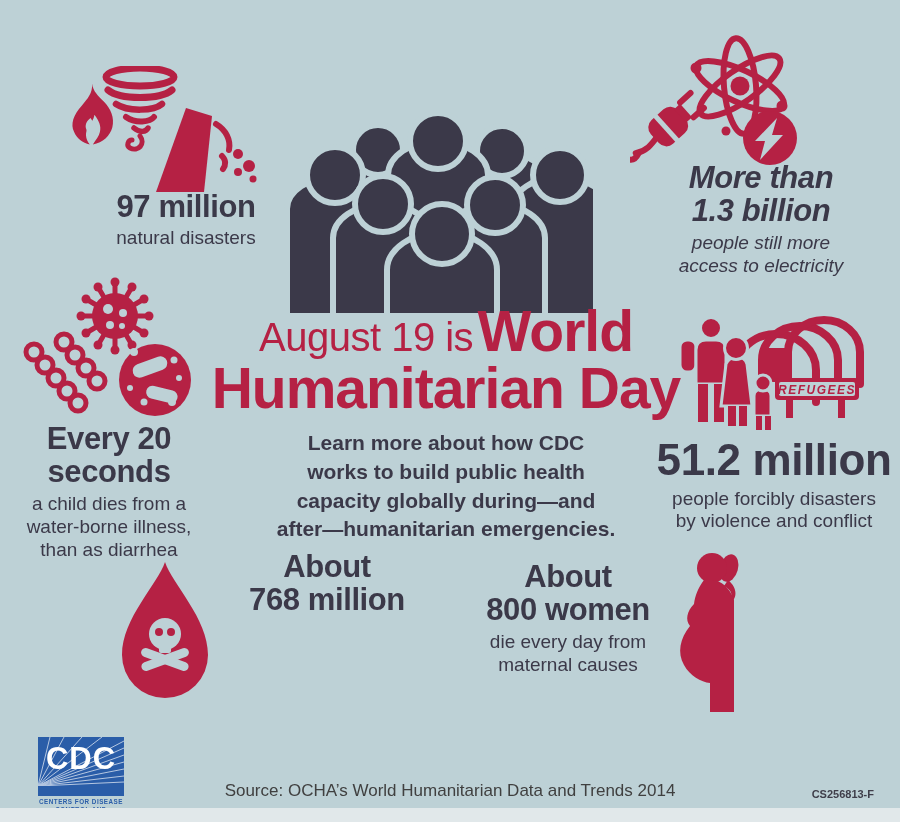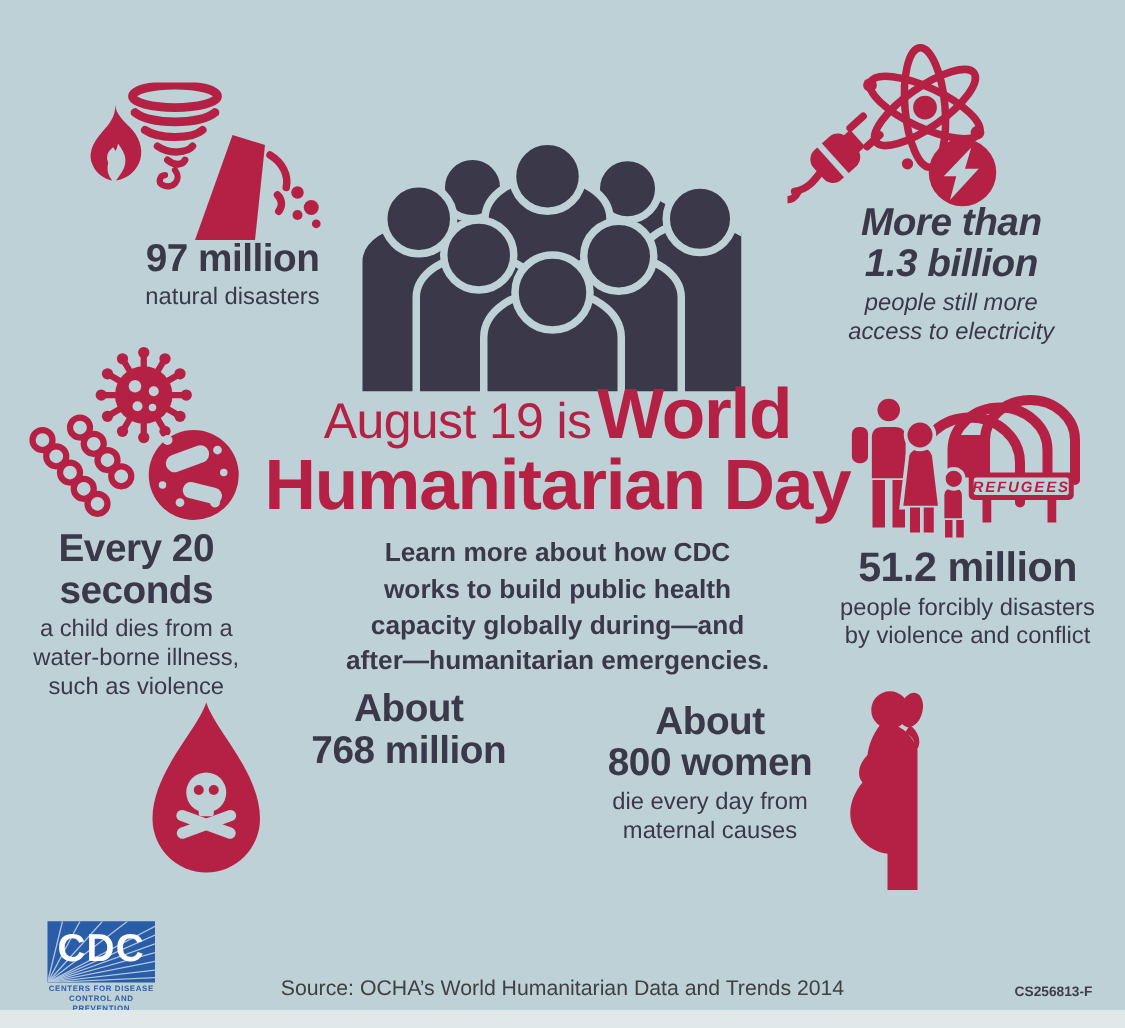--- a/index.html
+++ b/index.html
@@ -21,21 +21,21 @@
   .stat .sub{font-size:19px;line-height:1.2;margin-top:4px;}
   .title-block{text-align:center;color:var(--c-red,#b52144);}
   .title-line1 .prefix{font-size:40px;font-weight:400;letter-spacing:-0.5px;}
   .title-line1 .big, .title-line2{font-size:57px;font-weight:700;letter-spacing:-1px;}
   .title-line2{line-height:1;margin-top:-4px;}
   .title-desc{margin-top:12px;font-size:21px;font-weight:700;line-height:1.37;color:var(--c-dark,#3b3949);}
   .footer-source{left:0;right:0;top:781px;text-align:center;font-size:17px;color:#404040;}
   .footer-code{right:26px;top:788px;font-size:11px;font-weight:700;color:#3f3e4a;}
   .bottom-strip{left:0;right:0;bottom:0;height:14px;background:#e1e8ea;}
   .cdc-logo{left:38px;top:737px;width:86px;text-align:center;}
-  .cdc-box{position:relative;width:86px;height:49px;background:var(--c-cdc-blue,#2a5da8);overflow:hidden;}
+  .cdc-box{position:relative;width:86px;height:59px;background:var(--c-cdc-blue,#2a5da8);overflow:hidden;}
   .cdc-rays{position:absolute;left:0;top:0;}
   .cdc-letters{position:relative;font-size:31px;font-weight:700;color:#fff;letter-spacing:1px;line-height:44px;}
   .cdc-tagline{margin-top:2px;font-size:6.3px;font-weight:700;letter-spacing:0.5px;color:var(--c-cdc-blue,#2a5da8);line-height:1.25;}
   .sign-text{font-size:12px;font-weight:700;font-style:italic;letter-spacing:1.5px;fill:var(--c-red,#b52144);}
 </style>
 </head>
 <body>
 
 <div class="canvas">
 
@@ -220,21 +220,21 @@
   </svg>
 
   <div class="abs stat" style="left:0px;top:422px;width:218px;">
     <div class="value">
       <div>Every 20</div>
       <div>seconds</div>
     </div>
     <div class="sub">
       <div>a child dies from a</div>
       <div>water-borne illness,</div>
-      <div>such as violence</div>
+      <div>than as diarrhea</div>
     </div>
   </div>
 
   <svg class="abs" style="left:666px;top:312px;" width="212" height="124" viewBox="0 0 212 124">
     <g>
       <path class="sr" stroke-width="8" stroke-linecap="butt" d="M70 90 V58 A40 36 0 0 1 150 58 V90"></path>
       <path class="sr" stroke-width="8" stroke-linecap="butt" d="M96 80 V48 A38 34 0 0 1 172 48 V80"></path>
       <path class="sr" stroke-width="8" stroke-linecap="butt" d="M122 72 V40 A36 32 0 0 1 194 40 V72"></path>
       <rect class="fr" x="94" y="36" width="26" height="34"></rect>
     </g>
@@ -259,21 +259,21 @@
       <circle class="fr sb" stroke-width="3" cx="70" cy="36" r="11.5"></circle>
 
       <path class="fr sb" stroke-width="3" d="M88 104 V84 Q88 77 96.5 77 Q105 77 105 84 V104 Z"></path>
       <rect class="fr" x="90" y="104" width="6" height="14"></rect>
       <rect class="fr" x="99" y="104" width="6" height="14"></rect>
       <circle class="fr sb" stroke-width="3" cx="97" cy="71" r="8"></circle>
     </g>
   </svg>
 
   <div class="abs stat" style="left:655px;top:436px;width:238px;">
-    <div class="value" style="font-size:33px;">51.2 million</div>
+    <div class="value" style="font-size:44px;">51.2 million</div>
     <div class="sub">
       <div>people forcibly disasters</div>
       <div>by violence and conflict</div>
     </div>
   </div>
 
   <svg class="abs" style="left:120px;top:560px;" width="90" height="140" viewBox="0 0 90 140">
     <path class="fr" d="M45 2 C52 24 88 58 88 95 A43 43 0 0 1 2 95 C2 58 38 24 45 2 Z"></path>
     <g>
       <rect class="fb" x="20" y="95" width="50" height="9" rx="4.5" transform="rotate(20 45 99)"></rect>

